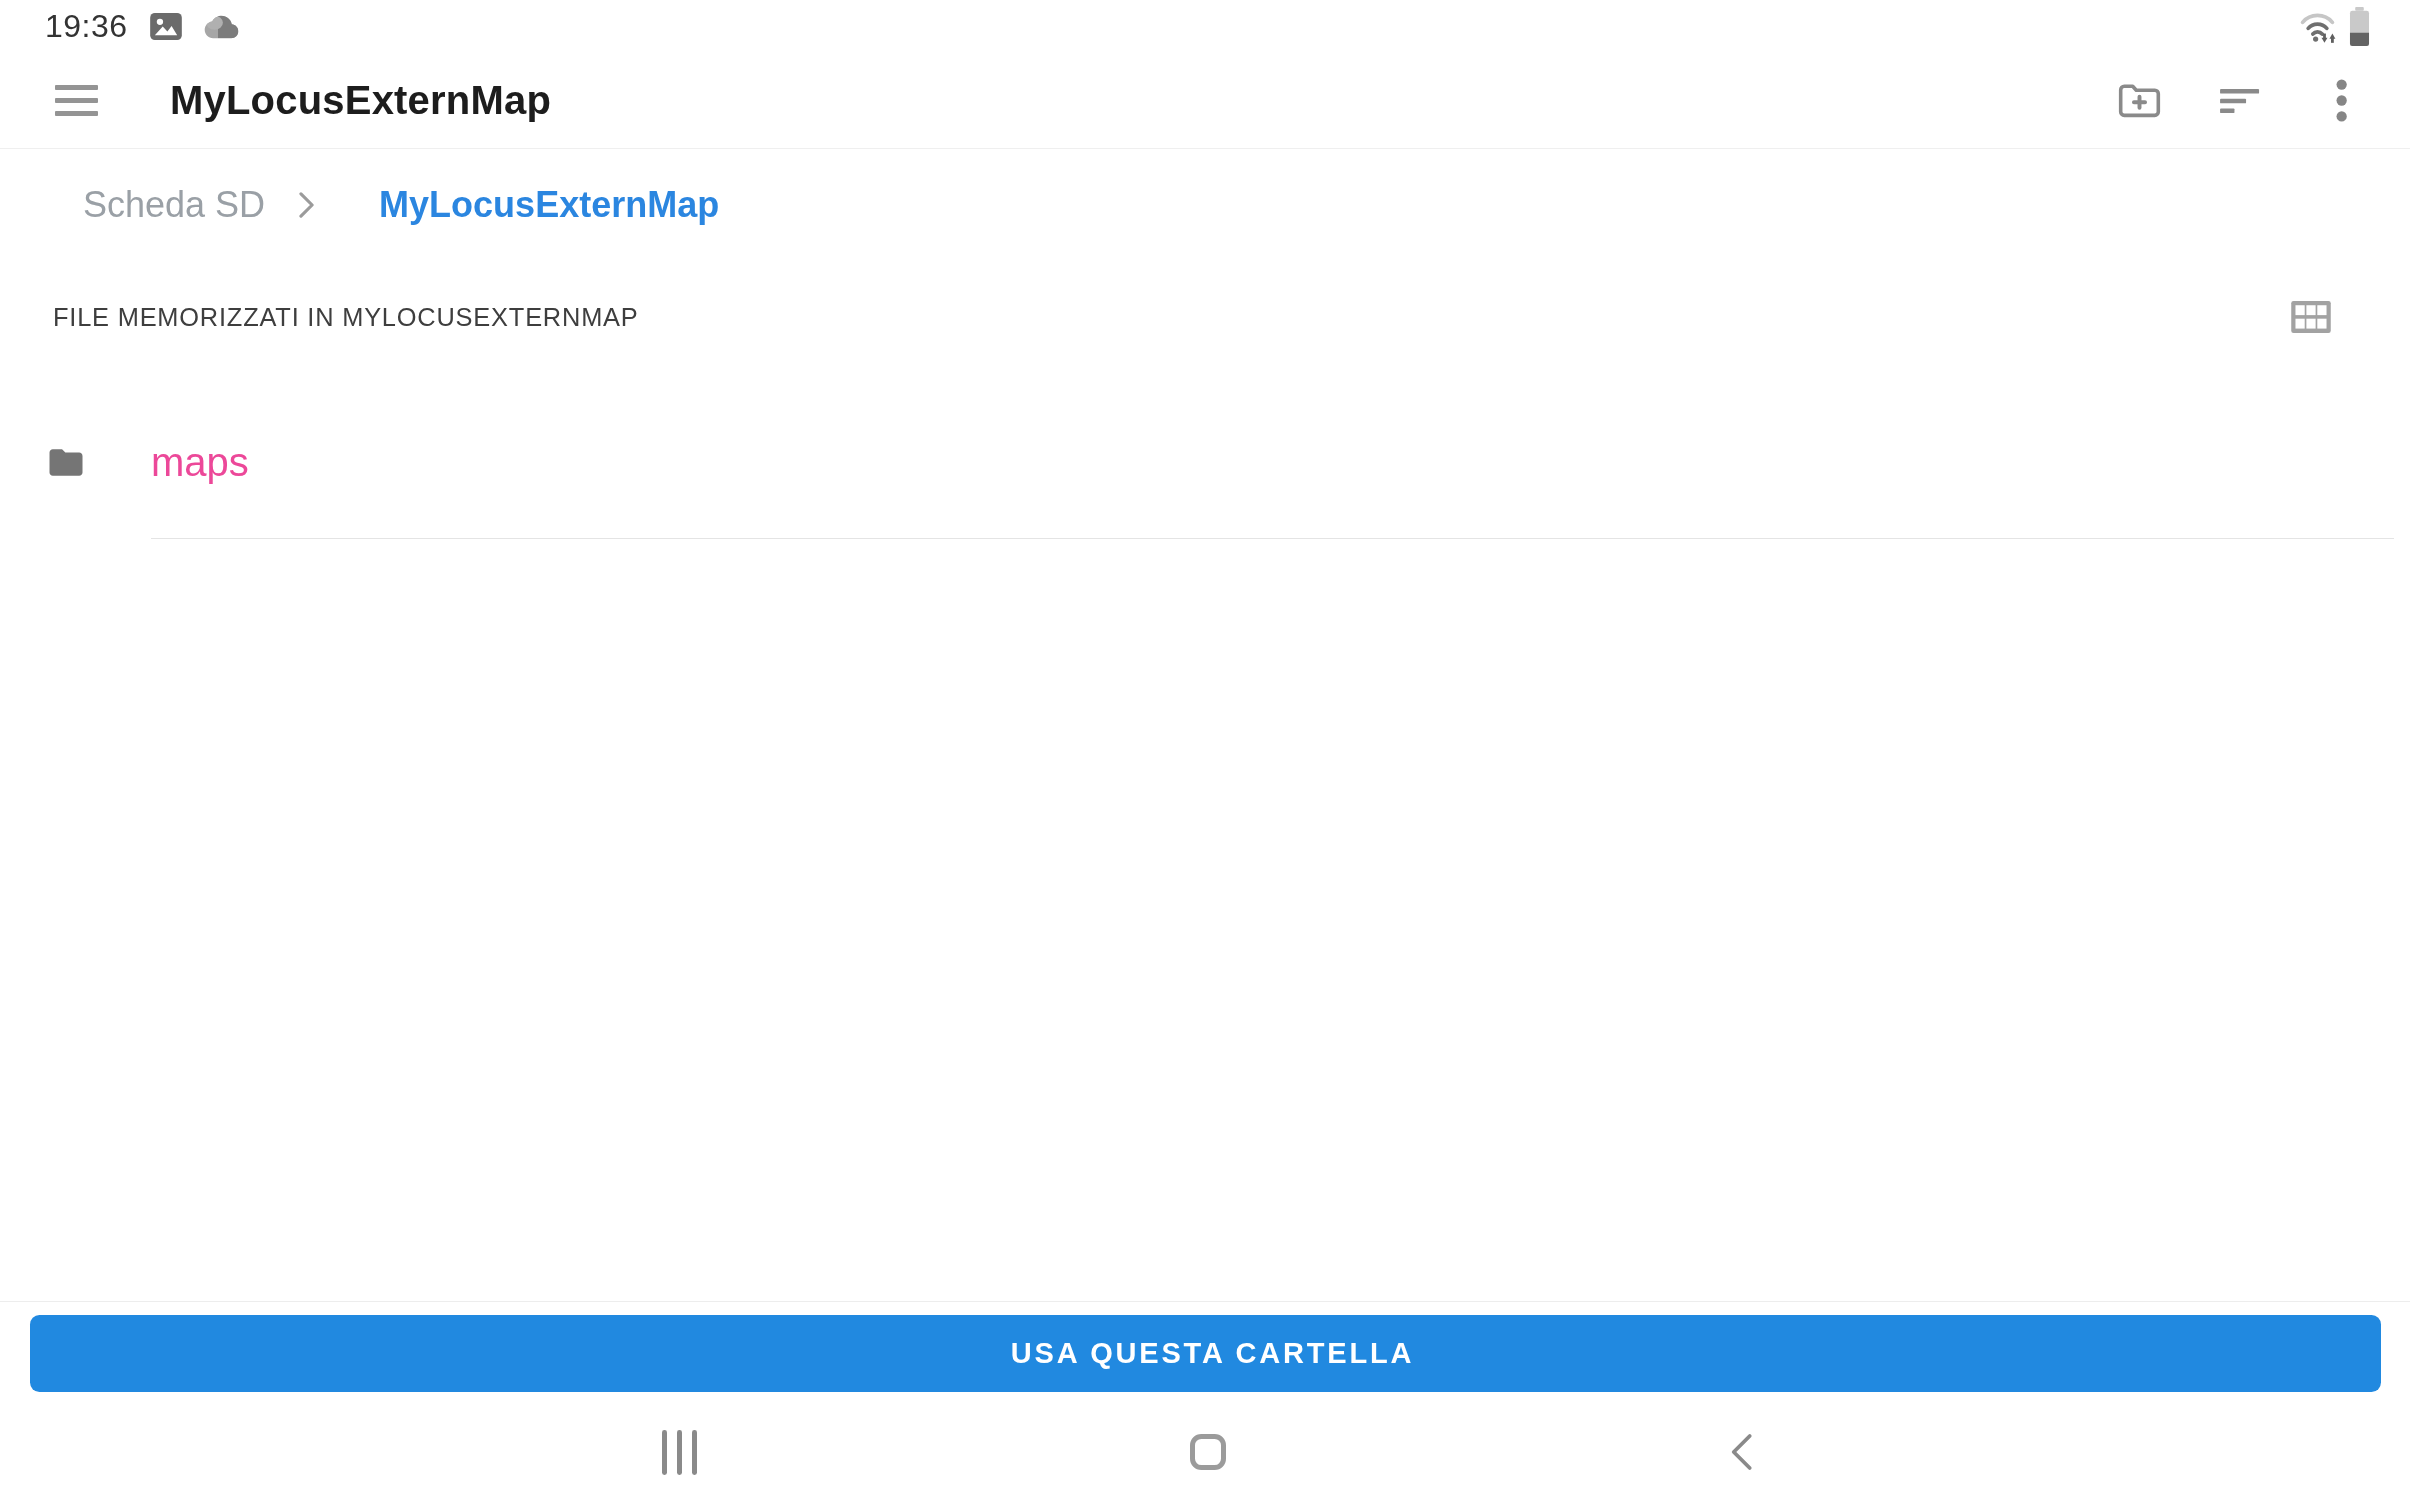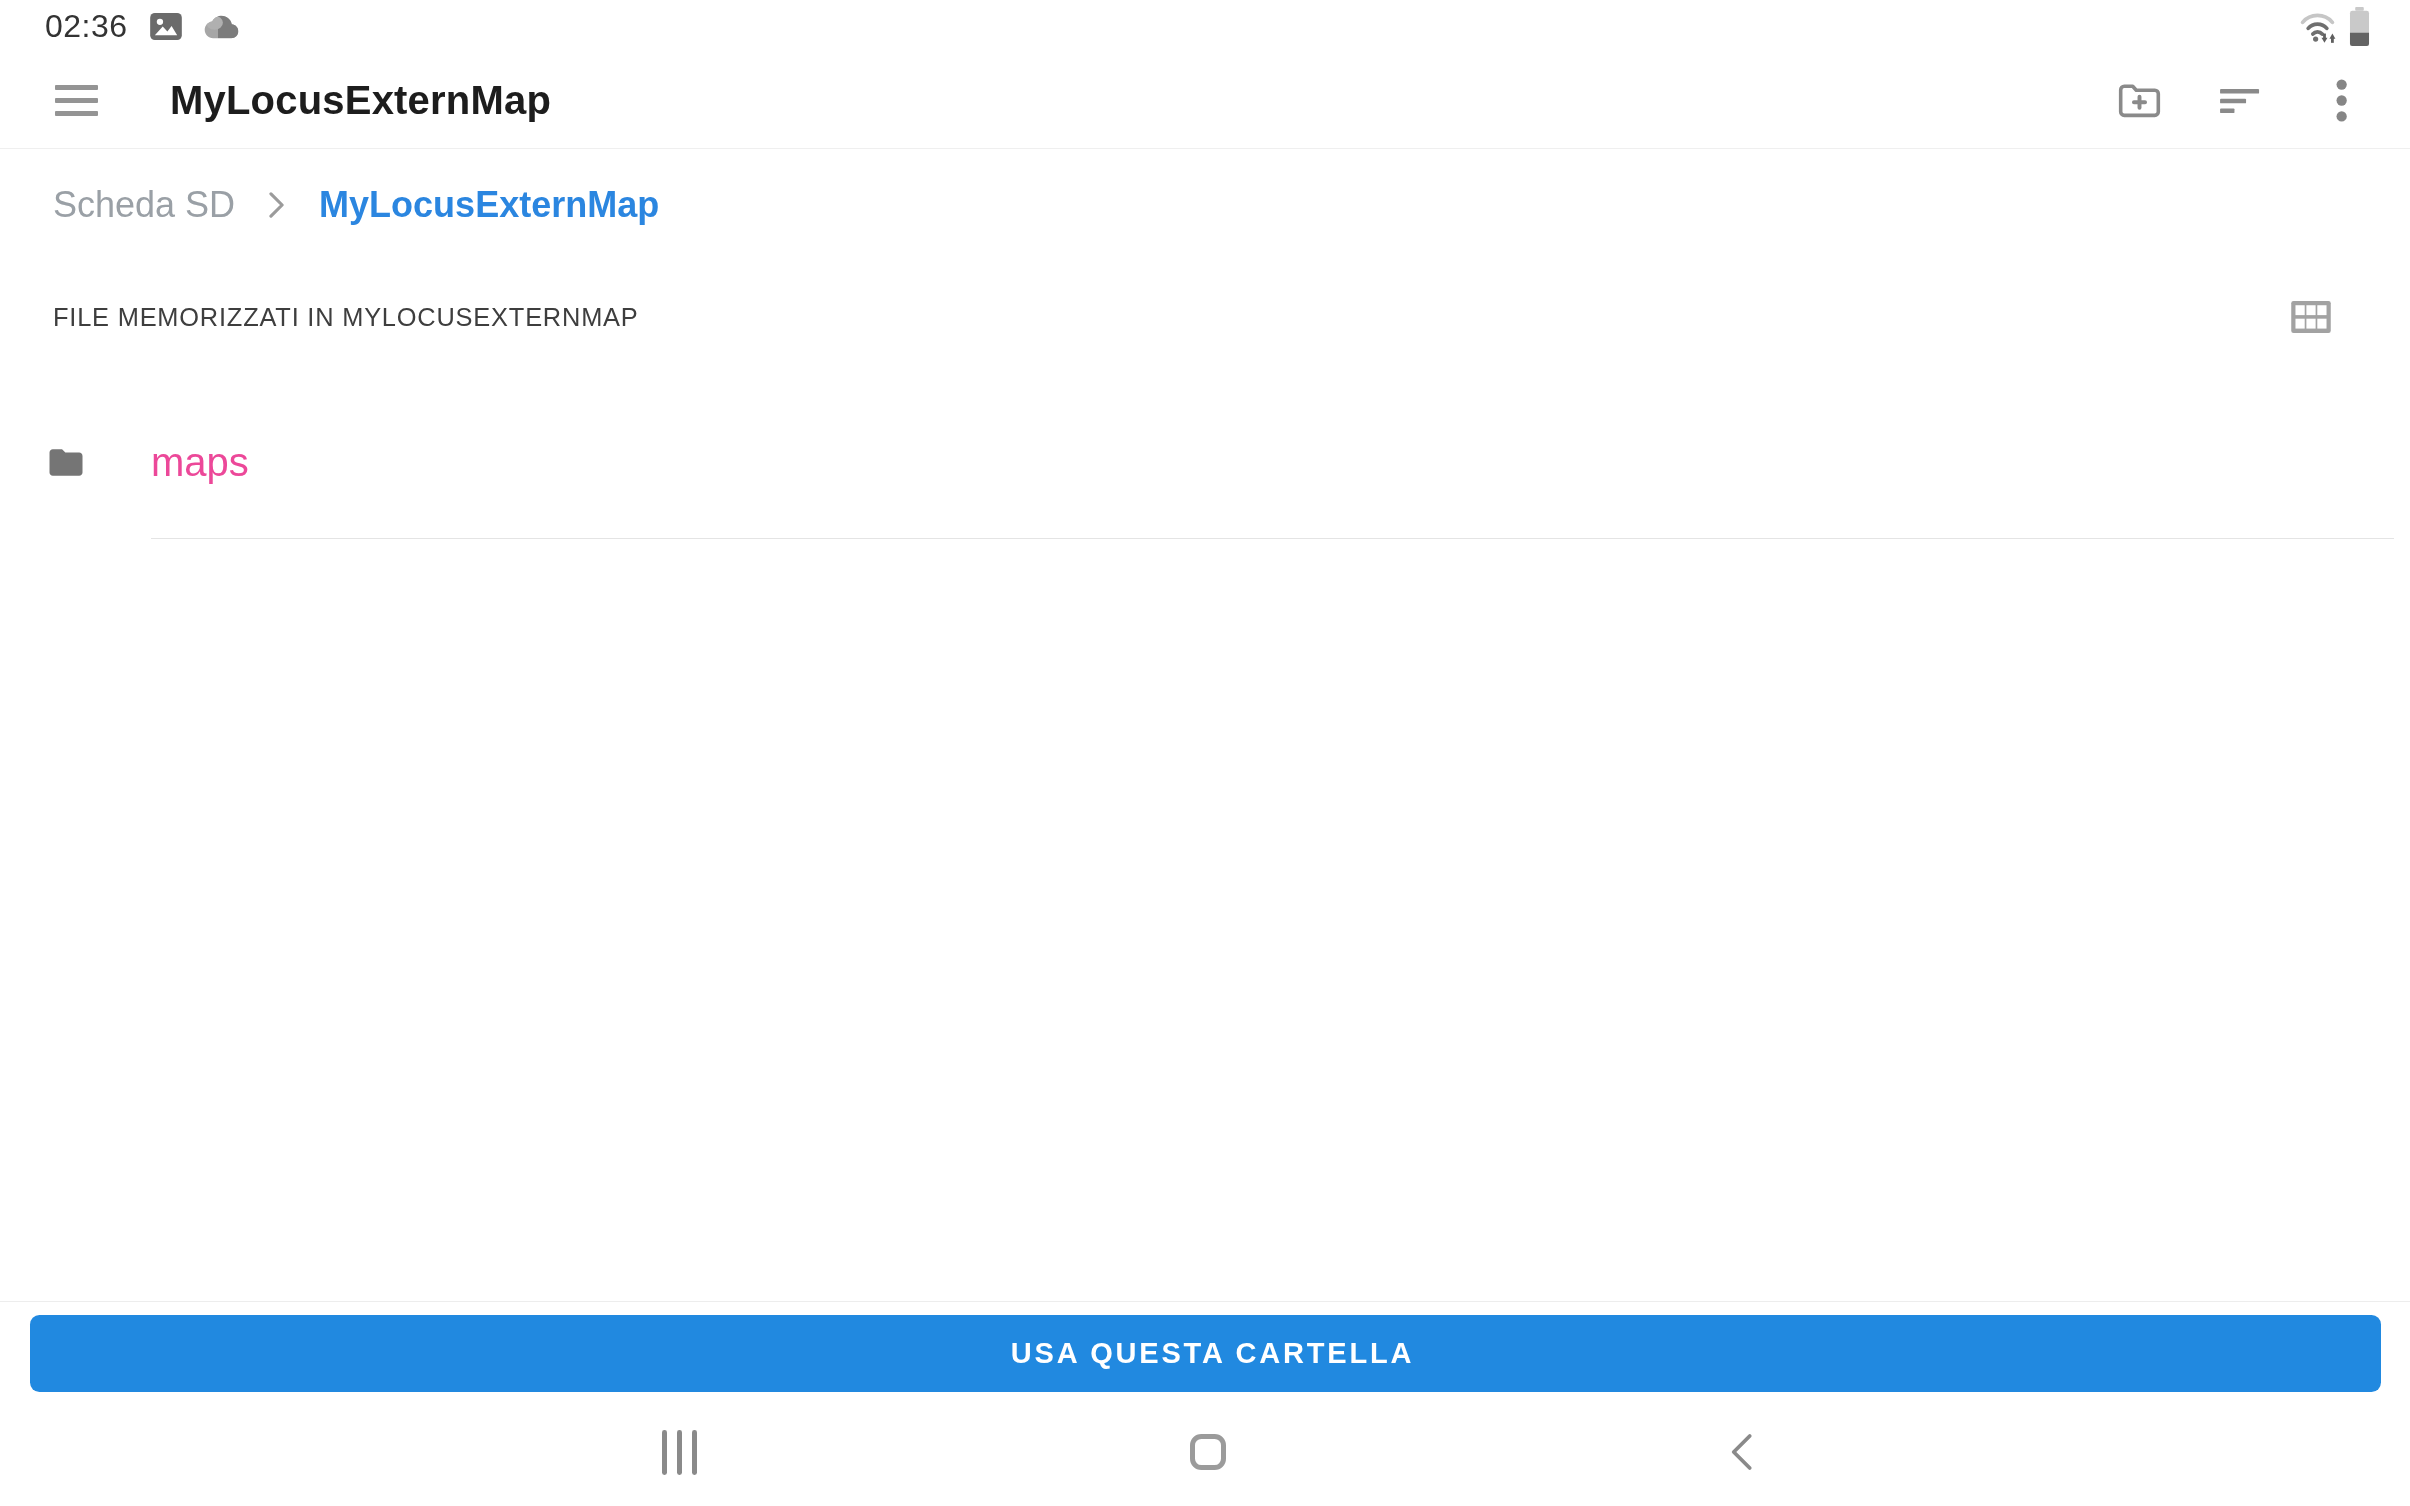--- a/index.html
+++ b/index.html
@@ -25,21 +25,21 @@
     justify-content:center;gap:8.5px;cursor:pointer;background:none;border:none;padding:0;}
   #menu-btn span{display:block;width:43px;height:4.7px;background:#949494;border-radius:0.9px;}
   #app-title{margin-left:70px;font-size:40px;font-weight:bold;color:#1d1d1d;letter-spacing:0.2px;}
   #app-actions{margin-left:auto;display:flex;align-items:center;gap:56px;margin-right:47px;}
   .action-btn{width:45px;height:45px;display:flex;align-items:center;justify-content:center;
     background:none;border:none;padding:0;cursor:pointer;}
 
   
   #breadcrumb{position:absolute;top:173px;left:0;right:0;height:64px;
     display:flex;align-items:center;padding-left:53px;box-sizing:border-box;}
-  .crumb{font-size:36px;}
+  .crumb{font-size:36px;margin-left:30px;}
   .crumb.root{color:#9aa0a6;cursor:pointer;}
   .crumb.current{color:var(--link-blue,#2b86e0);font-weight:600;cursor:pointer;}
   .crumb-sep{margin:0 34px;display:flex;align-items:center;}
 
   
   #section-row{position:absolute;top:287px;left:0;right:0;height:60px;
     display:flex;align-items:center;justify-content:space-between;
     padding:0 80px 0 53px;box-sizing:border-box;}
   #section-label{font-size:25.4px;font-weight:500;color:#3e3e3e;letter-spacing:0.8px;}
   #grid-toggle{background:none;border:none;padding:0;cursor:pointer;
@@ -70,21 +70,21 @@
   #nav-home{left:1187px;top:1431px;width:41px;height:41px;}
   #nav-home .squircle{width:26px;height:26px;border:5.6px solid #9b9b9b;border-radius:11.3px;}
   #nav-back{left:1727px;top:1431px;width:28px;height:41px;}
 </style>
 </head>
 <body>
 
 <div id="screen">
 
   <div id="status-bar">
-    <span id="status-time">02:36</span>
+    <span id="status-time">19:36</span>
     <span class="sb-ico" id="photo-ico">
       <svg width="32" height="27" viewBox="0 0 34 29">
         <rect x="0" y="0" width="34" height="29" rx="5" fill="#6b6b6b"></rect>
         <circle cx="10.5" cy="9.5" r="3.4" fill="#fff"></circle>
         <path d="M5 24 L13.5 14.5 L18.5 20 L23 14 L29 24 Z" fill="#fff"></path>
       </svg>
     </span>
     <span class="sb-ico" id="cloud-ico">
       <svg width="41" height="28" viewBox="0 2 24 20">
         <defs>

